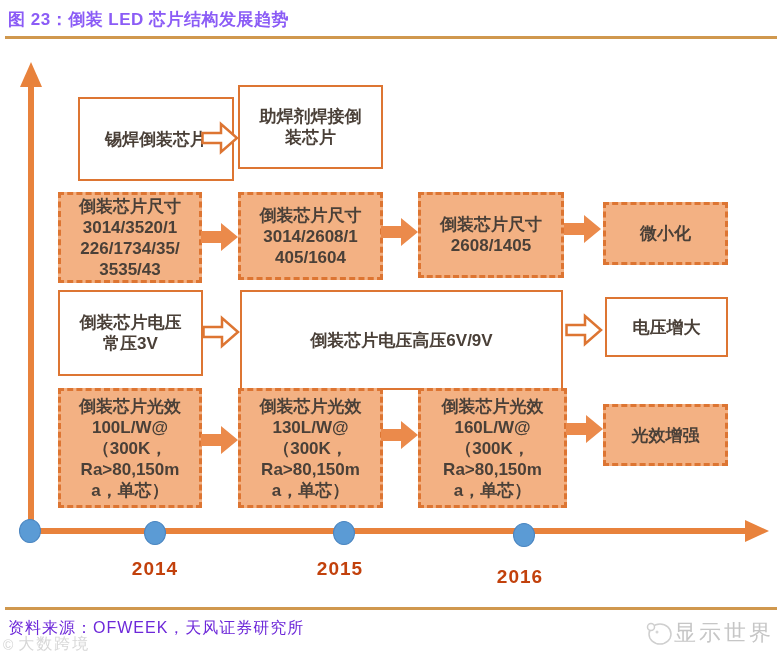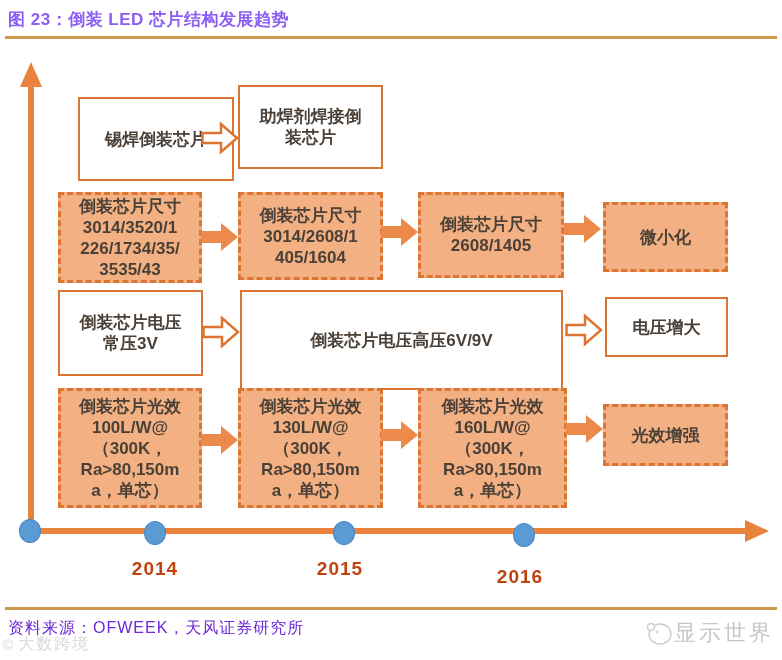--- a/index.html
+++ b/index.html
@@ -93,21 +93,21 @@
 3014/2608/1
 405/1604</div>
   <svg class="arrow" style="left:381px;top:215px;" width="38" height="34" viewBox="0 0 38 34">
     <polygon points="0,11 20,11 20,3 37,17 20,31 20,23 0,23" fill="#eb8a4b"></polygon>
   </svg>
   <div class="box dashed" style="left:418px;top:192px;width:146px;height:86px;">倒装芯片尺寸
 2608/1405</div>
   <svg class="arrow" style="left:564px;top:212px;" width="38" height="34" viewBox="0 0 38 34">
     <polygon points="0,11 20,11 20,3 37,17 20,31 20,23 0,23" fill="#eb8a4b"></polygon>
   </svg>
-  <div class="box dashed" style="left:603px;top:202px;width:125px;height:70px;text-align:center;">微小化</div>
+  <div class="box dashed" style="left:603px;top:202px;width:125px;height:63px;text-align:center;">微小化</div>
 
   <div class="box solid" style="left:58px;top:290px;width:145px;height:86px;">倒装芯片电压
 常压3V</div>
   <svg class="arrow" style="left:202px;top:314px;" width="38" height="36" viewBox="0 0 38 36">
     <polygon points="1.5,13 20,13 20,4 36,18 20,32 20,23 1.5,23" fill="#ffffff" stroke="#dd7532" stroke-width="2.5"></polygon>
   </svg>
   <div class="box solid" style="left:240px;top:290px;width:323px;height:100px;">倒装芯片电压高压6V/9V</div>
   <svg class="arrow" style="left:565px;top:312px;" width="38" height="36" viewBox="0 0 38 36">
     <polygon points="1.5,13 20,13 20,4 36,18 20,32 20,23 1.5,23" fill="#ffffff" stroke="#dd7532" stroke-width="2.5"></polygon>
   </svg>

